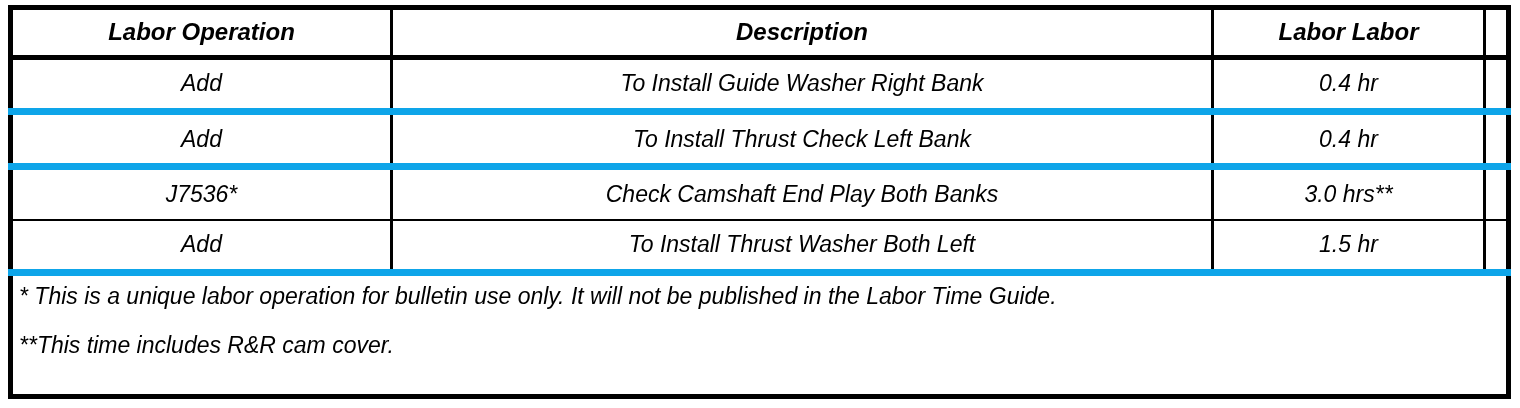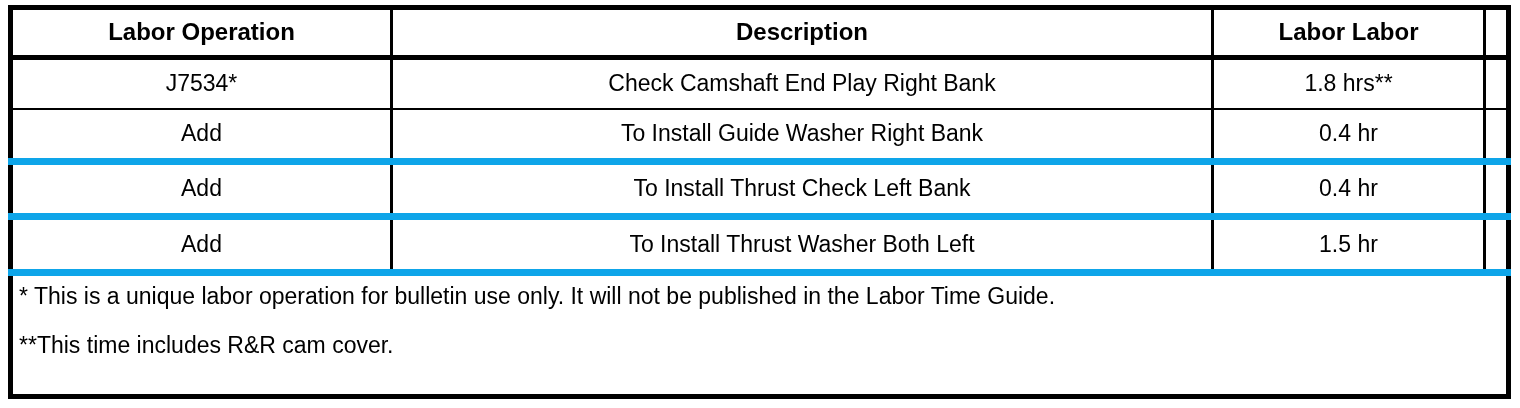--- a/index.html
+++ b/index.html
@@ -15,20 +15,21 @@
     overflow: hidden;
   }
 
   #table-wrap {
     position: absolute;
     left: 8px;
     top: 5px;
     width: 1184px;
     height: 394px;
     box-sizing: border-box;
+    font-style: italic;
   }
 
   table.labor-table {
     border-collapse: collapse;
     table-layout: fixed;
     width: 1498px;
     height: 394px;
     border: 5px solid #000000;
     background: #ffffff;
   }
@@ -94,42 +95,42 @@
     </colgroup>
     <tbody>
 
       <tr class="header-row">
         <td class="vline-r">Labor Operation</td>
         <td class="vline-r">Description</td>
         <td class="vline-r">Labor Labor</td>
         <td></td>
       </tr>
 
-      <tr class="data-row sep-thin">
-        <td class="vline-r">J7534*</td>
-        <td class="vline-r">Check Camshaft End Play Right Bank</td>
-        <td class="vline-r">1.8 hrs**</td>
-        <td></td>
-      </tr>
 
       <tr class="data-row sep-thick">
         <td class="vline-r">Add</td>
         <td class="vline-r">To Install Guide Washer Right Bank</td>
         <td class="vline-r">0.4 hr</td>
         <td></td>
       </tr>
 
 
       <tr class="data-row sep-thick">
         <td class="vline-r">Add</td>
         <td class="vline-r">To Install Thrust Check Left Bank</td>
         <td class="vline-r">0.4 hr</td>
         <td></td>
       </tr>
 
+      <tr class="data-row sep-thin">
+        <td class="vline-r">J7536*</td>
+        <td class="vline-r">Check Camshaft End Play Both Banks</td>
+        <td class="vline-r">3.0 hrs**</td>
+        <td></td>
+      </tr>
 
       <tr class="data-row sep-thick">
         <td class="vline-r">Add</td>
         <td class="vline-r">To Install Thrust Washer Both Left</td>
         <td class="vline-r">1.5 hr</td>
         <td></td>
       </tr>
 
       <tr class="footnote-row">
         <td colspan="4">

